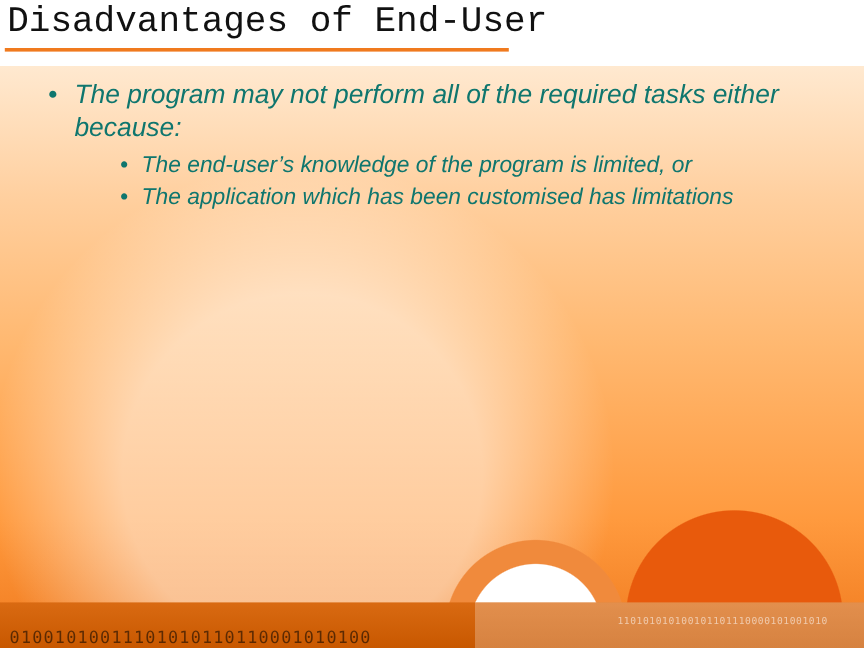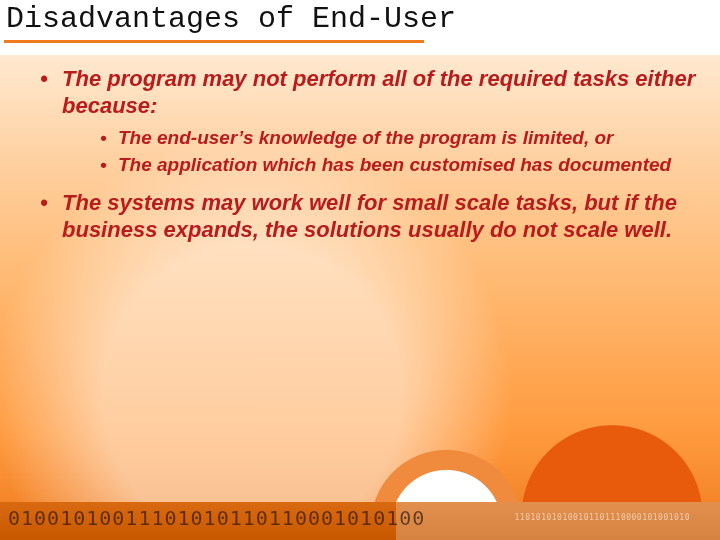--- a/index.html
+++ b/index.html
@@ -11,25 +11,25 @@
       radial-gradient(circle at 62% 97%, #fff 0 55px, transparent 56px),
       radial-gradient(circle at 62% 97%, #f08a3c 0 75px, transparent 76px),
       radial-gradient(circle at 35% 70%, rgba(255,255,255,0.5) 0 150px, transparent 260px),
       linear-gradient(180deg,#ffe9d0 0%,#ffd0a0 22%,#ffb870 48%,#ff9a3e 78%,#f07a1e 100%);
   }
   .bg-strip{position:absolute;left:0;right:0;bottom:0;height:38px;
     background:
       linear-gradient(90deg,rgba(255,255,255,0) 0 55%,rgba(255,255,255,0.25) 55% 100%),
       linear-gradient(180deg,#d96a12,#c85800);
   }
-  .bg-strip span{position:absolute;left:8px;bottom:10px;font-family:monospace;font-size:20px;letter-spacing:1px;color:rgba(0,0,0,0.55);white-space:nowrap;}
+  .bg-strip span{position:absolute;left:8px;bottom:0;font-family:monospace;font-size:14px;letter-spacing:1px;color:rgba(0,0,0,0.55);white-space:nowrap;}
   .bg-strip span.small{left:auto;right:30px;bottom:18px;font-size:8px;letter-spacing:0.5px;color:rgba(255,255,255,0.55);}
   .title{position:absolute;left:6px;top:2px;right:10px;font-size:30px;color:#111;padding-bottom:2px;font-family:Liberation Mono, monospace;}
   .title-rule{position:absolute;left:4px;top:40px;width:420px;height:3px;background:#f07a1e;}
-  .content{position:absolute;left:36px;right:8px;top:66px;font-size:22px;line-height:1.22;color:#b91c1c;font-weight:bold;}
+  .content{position:absolute;left:36px;right:8px;top:66px;font-size:22px;line-height:1.22;color:#0f766e;}
   ul{margin:0;padding:0;list-style:none;}
   li.b1{position:relative;padding-left:26px;margin-bottom:12px;font-style:italic;}
   li.b1::before{content:"•";position:absolute;left:4px;top:0;}
   li.b2{position:relative;padding-left:22px;margin-bottom:4px;font-size:19px;font-style:italic;}
   li.b2::before{content:"•";position:absolute;left:4px;top:0;}
   ul.sub{margin:6px 0 14px 34px;}
 </style>
 </head>
 <body>
 
@@ -42,19 +42,18 @@
 
   <div class="title">Disadvantages of End-User</div>
   <div class="title-rule"></div>
 
   <div class="content">
     <ul>
       <li class="b1">
         <span>The program may not perform all of the required tasks either because:</span>
         <ul class="sub">
           <li class="b2">The end-user’s knowledge of the program is limited, or</li>
-          <li class="b2">The application which has been customised has documented</li>
+          <li class="b2">The application which has been customised has limitations</li>
         </ul>
       </li>
-      <li class="b1">The systems may work well for small scale tasks, but if the business expands, the solutions usually do not scale well.</li>
     </ul>
   </div>
 </div>
 
 </body></html>

